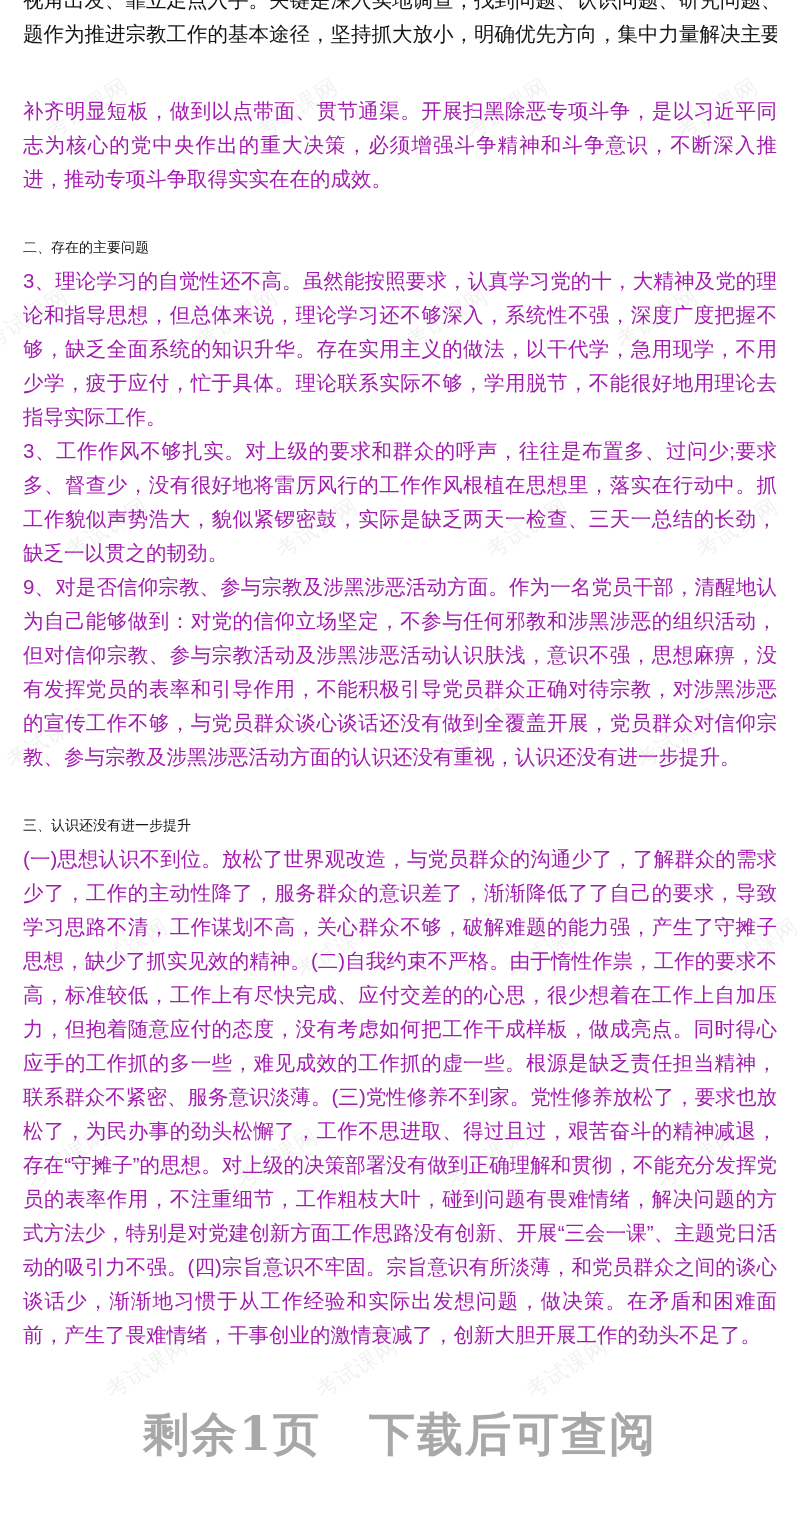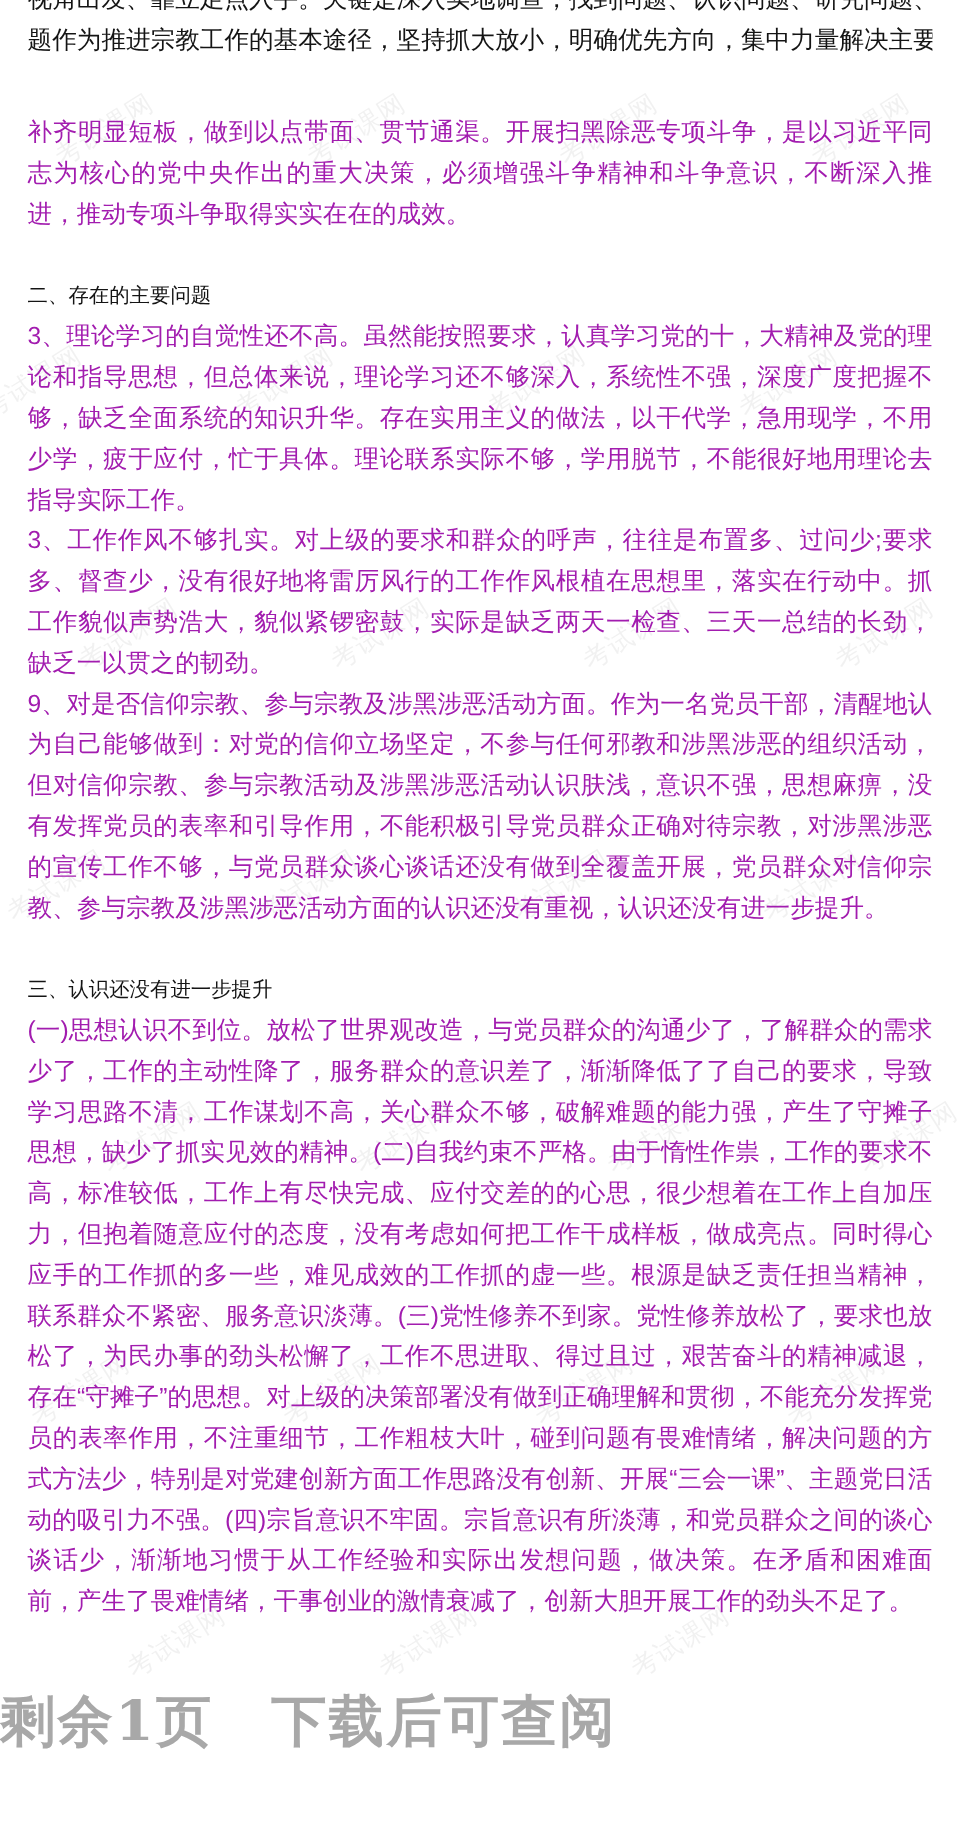--- a/index.html
+++ b/index.html
@@ -85,32 +85,33 @@
     color: #a21caf;
     text-align: justify;
     text-justify: inter-ideograph;
     letter-spacing: 0px;
   }
 
   .spacer-lg { height: 34px; }
 
   h2.heading {
     margin: 0;
-    font-size: 17px;
+    font-size: 14px;
     line-height: 34px;
     font-weight: normal;
     color: #141414;
   }
 
   
   .footer-banner {
     position: absolute;
     left: 0;
     top: 1404px;
     width: 800px;
+    text-align: center;
     z-index: 3;
   }
   .footer-banner .ftext {
     display: inline-block;
     font-family: "DejaVu Serif", "Liberation Serif", serif;
     font-weight: bold;
     font-size: 46px;
     line-height: 60px;
     color: #a8a8a8;
     letter-spacing: 2px;

